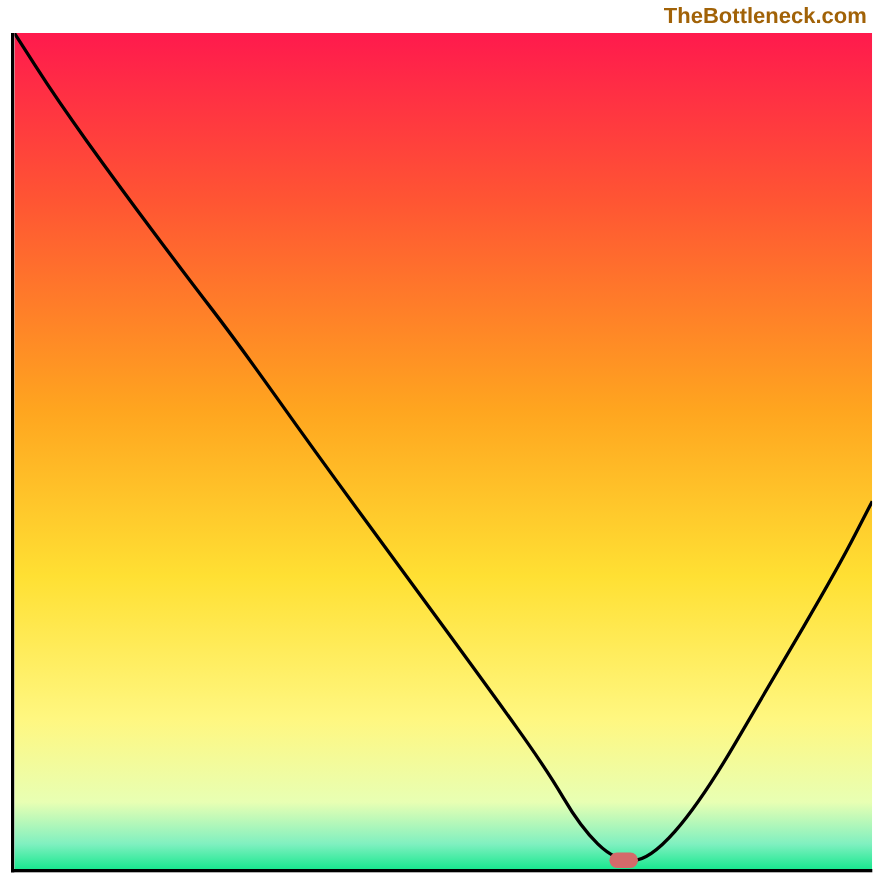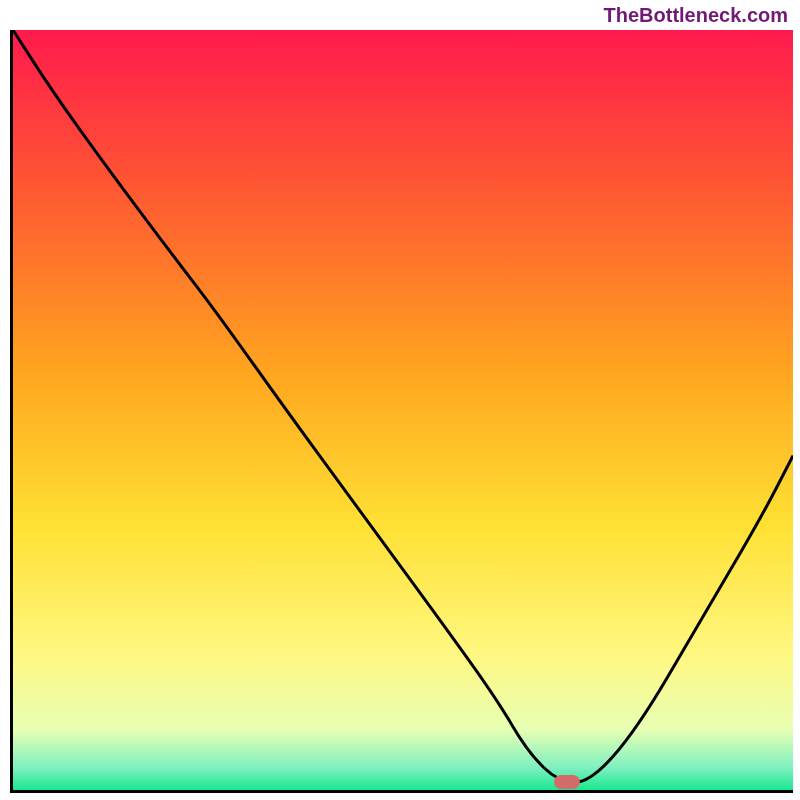--- a/index.html
+++ b/index.html
@@ -12,21 +12,21 @@
     width: 800px;
     height: 800px;
     position: relative;
   }
   .watermark {
     position: absolute;
     top: 4px;
     right: 12px;
     font-size: 20px;
     font-weight: bold;
-    color: #701a75;
+    color: #a16207;
     z-index: 10;
   }
   .chart-area {
     position: absolute;
     top: 30px;
     left: 10px;
     width: 780px;
     height: 760px;
     border-left: 3px solid #000;
     border-bottom: 3px solid #000;

